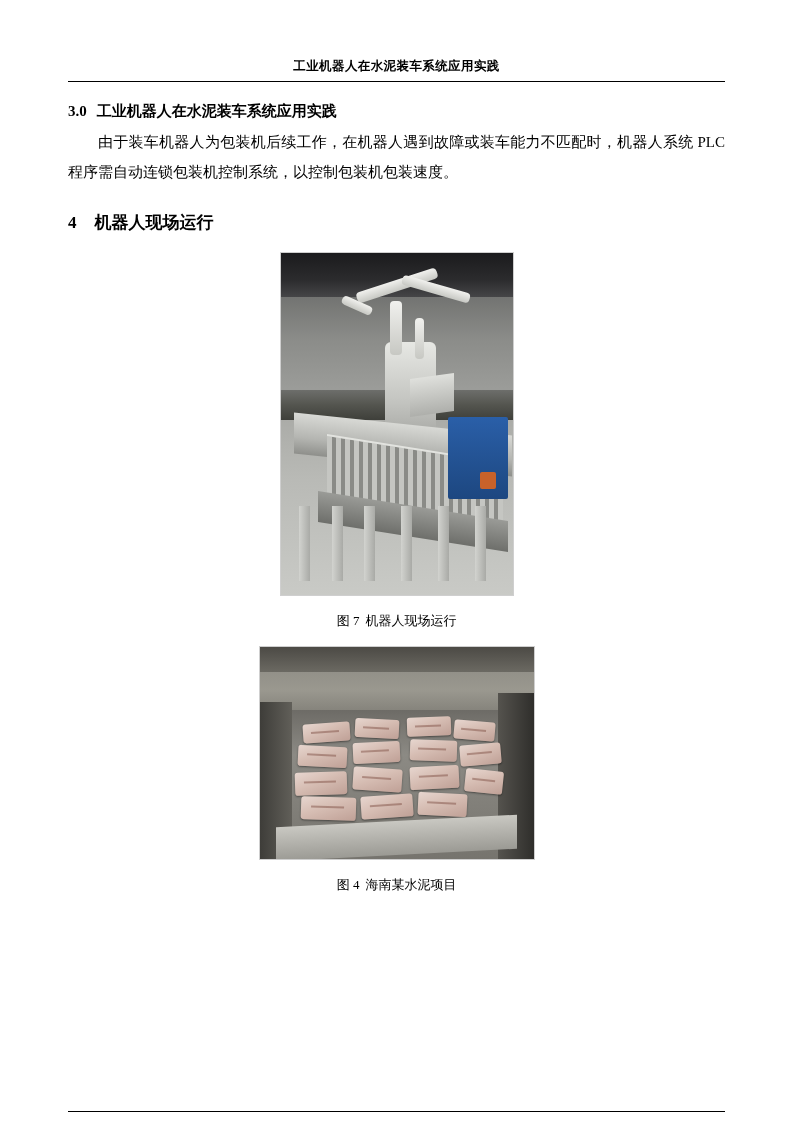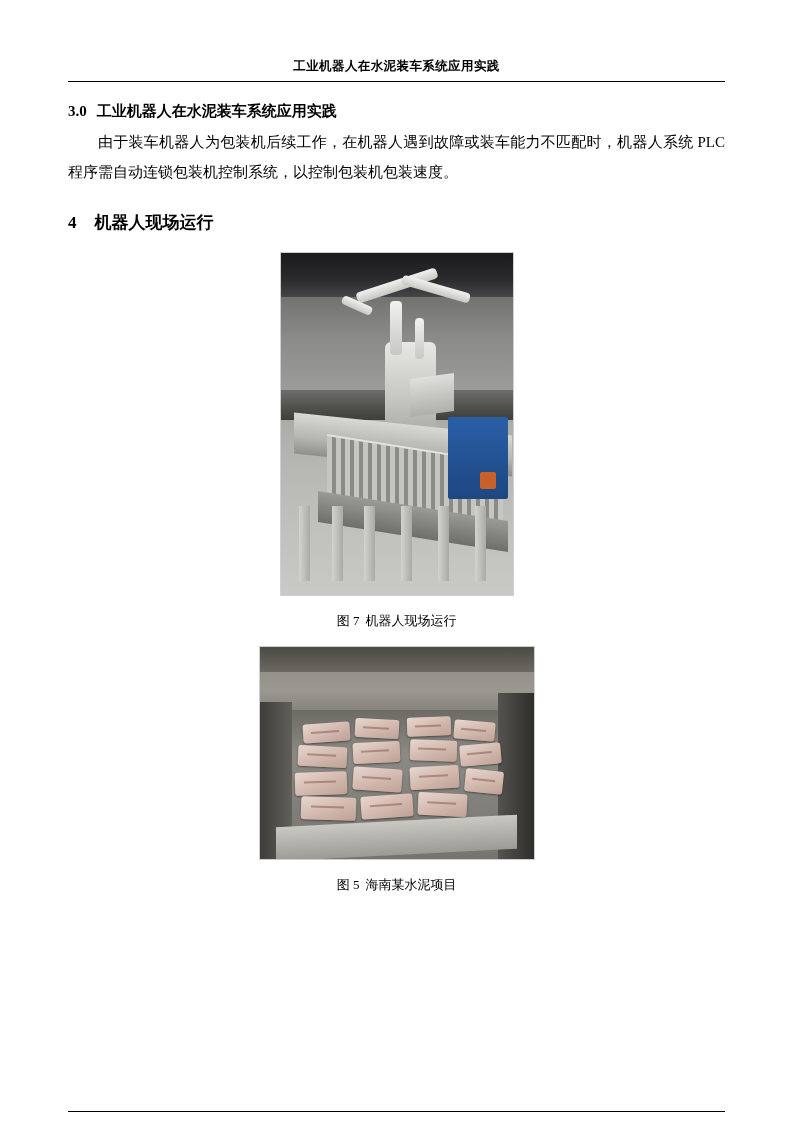--- a/index.html
+++ b/index.html
@@ -275,19 +275,19 @@
       <div class="bag" style="left:55%;top:56%;width:18%;height:11%;transform:rotate(-3deg);"></div>
       <div class="bag" style="left:75%;top:58%;width:14%;height:11%;transform:rotate(6deg);"></div>
 
       <div class="bag" style="left:15%;top:71%;width:20%;height:11%;transform:rotate(2deg);"></div>
       <div class="bag" style="left:37%;top:70%;width:19%;height:11%;transform:rotate(-4deg);"></div>
       <div class="bag" style="left:58%;top:69%;width:18%;height:11%;transform:rotate(3deg);"></div>
 
       <div class="p2-plate"></div>
     </div>
     <div class="fig-caption">
-      <span class="lbl">图 5</span><span>海南某水泥项目</span>
+      <span class="lbl">图 4</span><span>海南某水泥项目</span>
     </div>
   </div>
 
   <div class="footer-rule"></div>
 
 </div>
 
 </body></html>

